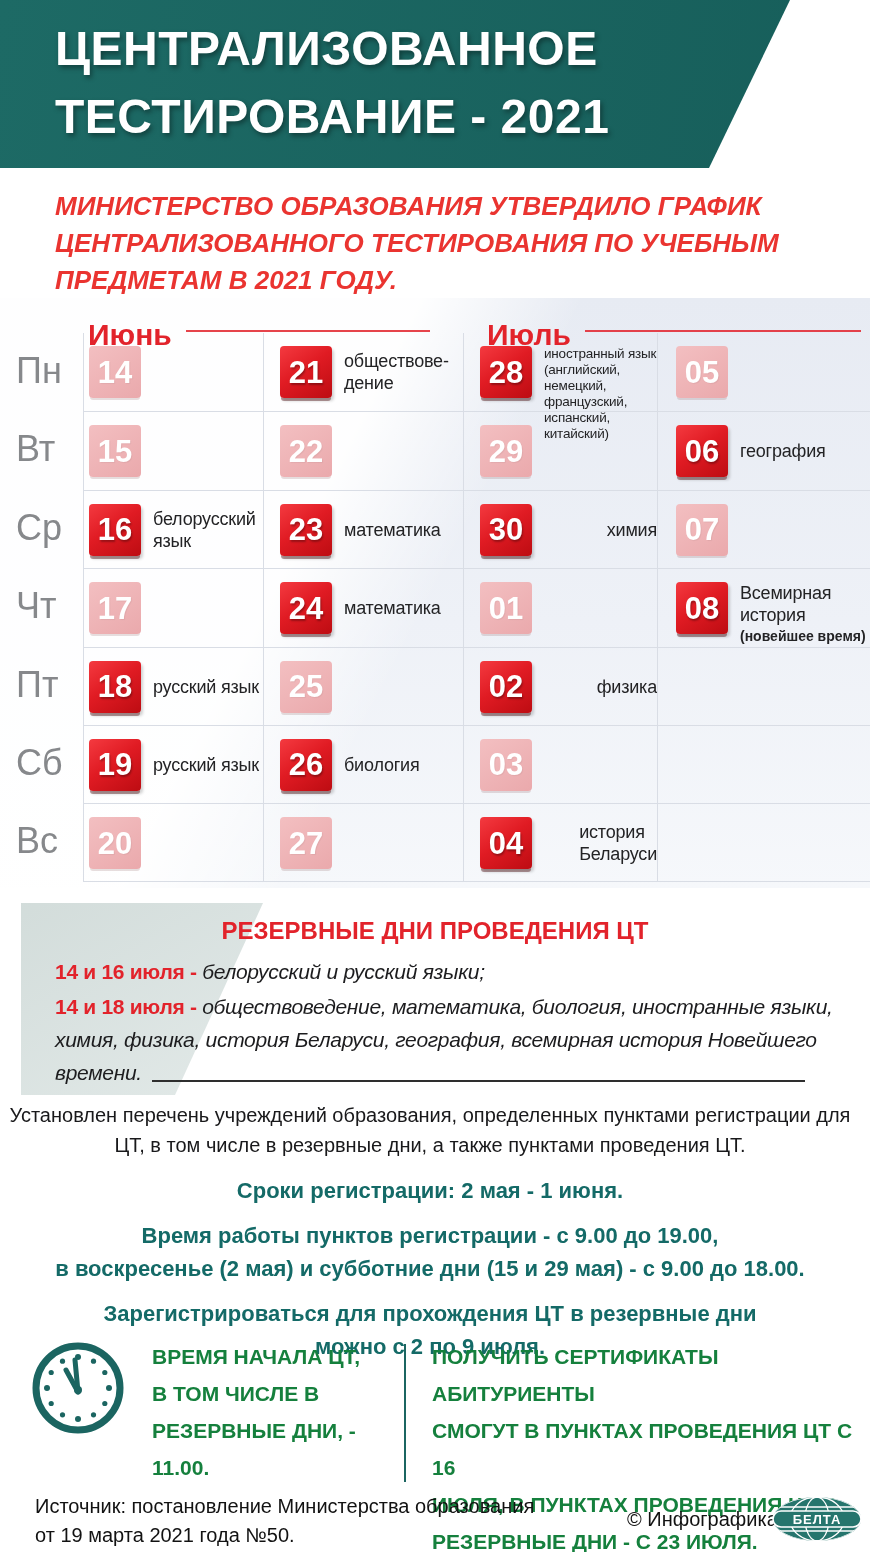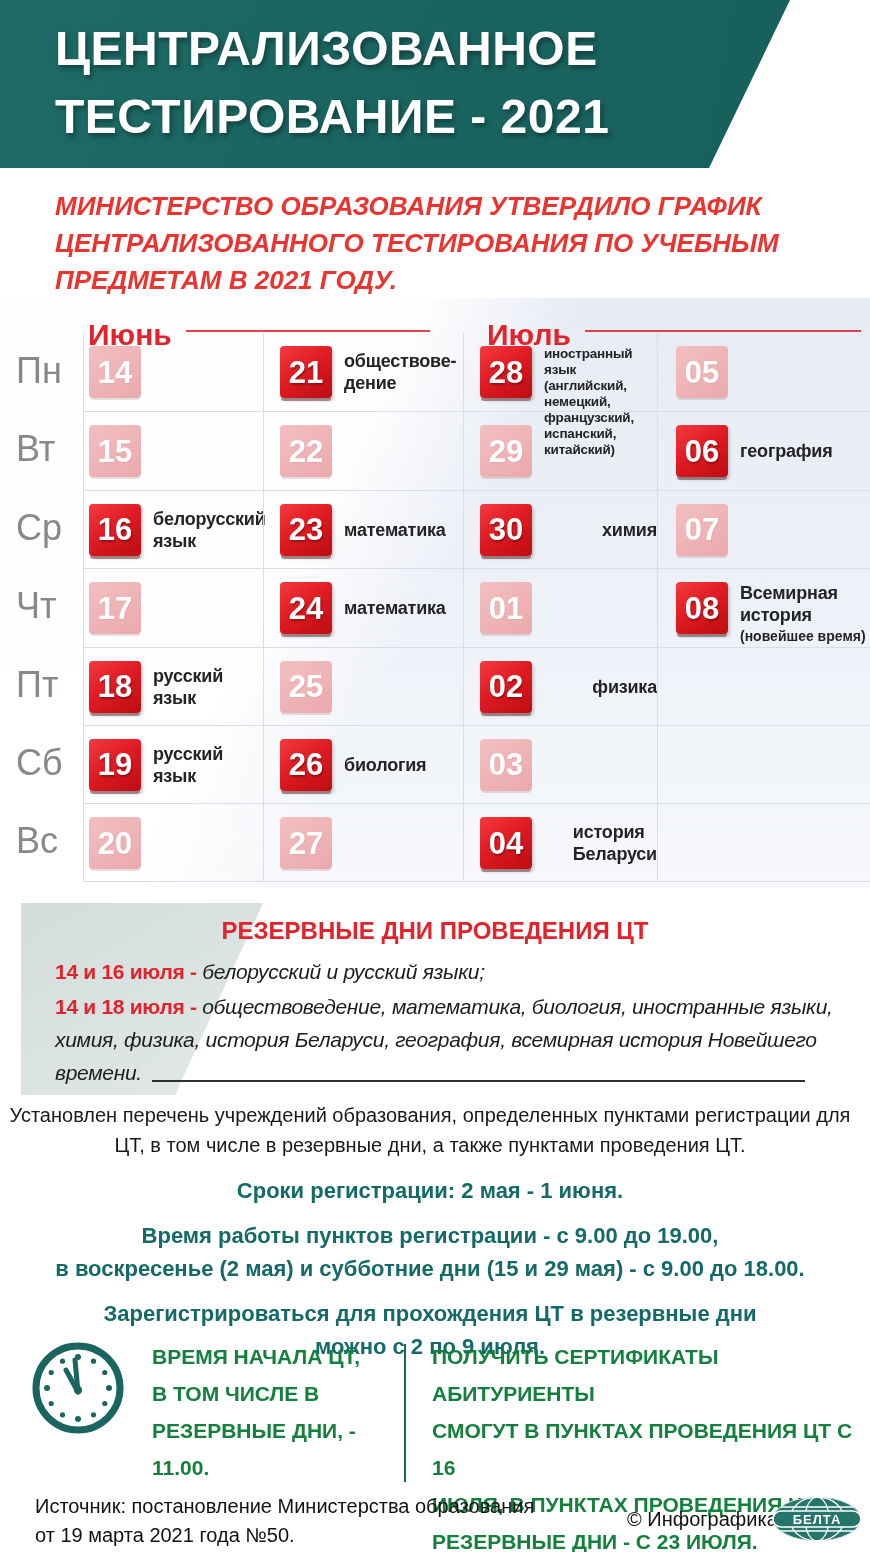--- a/index.html
+++ b/index.html
@@ -39,21 +39,21 @@
   .cell.bb{border-bottom:1px solid #d9dde5;}
   .c0{padding-left:5px;}.c1{padding-left:16px;}.c2{padding-left:16px;justify-content:space-between;}.c3{padding-left:18px;}
   .sq{width:52px;height:52px;flex:0 0 52px;border-radius:4px;color:#fff;font-weight:bold;
       font-size:31px;display:flex;align-items:center;justify-content:center;line-height:1;}
   .sq.exam{background:linear-gradient(145deg,#f43a40 0%,#e01b23 45%,#bd0c12 100%);
       box-shadow:0 4px 0 -1px rgba(72,8,10,.4),2px 3px 3px rgba(0,0,0,.18);
       text-shadow:1px 2px 2px rgba(0,0,0,.3);}
   .sq.off{background:linear-gradient(145deg,#f3bfc1,#eaa9ac);
       box-shadow:0 3px 0 -1px rgba(120,70,70,.18);text-shadow:1px 1px 1px rgba(0,0,0,.05);}
   .lbl{margin-left:12px;min-height:52px;display:flex;flex-direction:column;justify-content:center;}
-  .subj{font-size:18px;line-height:22px;font-weight:bold;color:#232325;
+  .subj{font-size:18px;line-height:22px;font-weight:normal;color:#232325;
       white-space:pre-line;letter-spacing:-.2px;}
   .lbl.small .subj{font-size:13.5px;line-height:16px;}
   .note{font-size:14px;line-height:16px;font-weight:bold;color:#232325;margin-top:2px;}
 
   
   .reserve{position:absolute;top:903px;left:0;width:870px;height:192px;}
   .reserve-bg{position:absolute;inset:0;
       background:linear-gradient(150deg,#d2dcda,#e9efee 70%,#f2f5f4);
       clip-path:polygon(21px 0,263px 0,175px 192px,21px 192px);}
   .reserve-title{position:relative;text-align:center;padding-top:14px;

